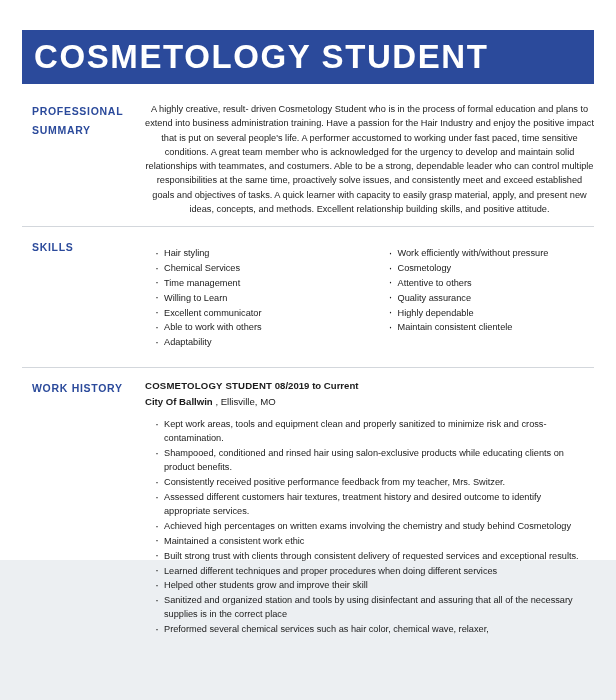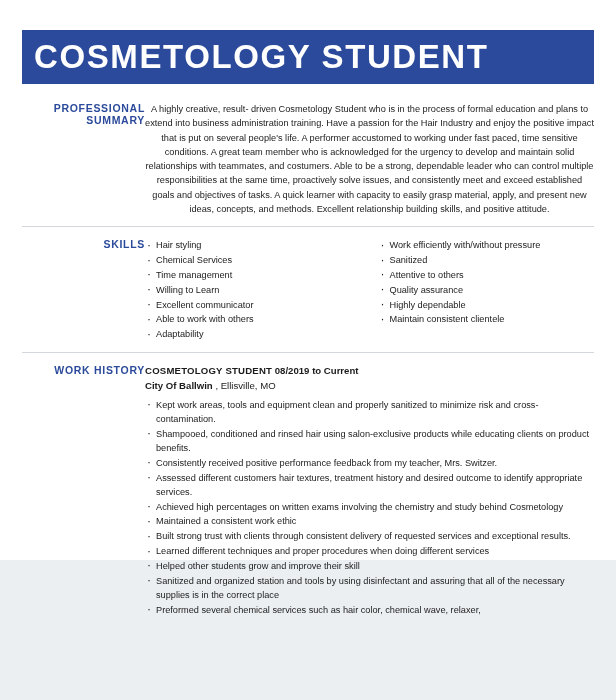--- a/index.html
+++ b/index.html
@@ -55,45 +55,44 @@
     border-top: 1px solid #d3d7dc;
     padding-top: 11px;
   }
   .sec-label {
     width: 123px;
     flex: 0 0 123px;
     color: #2b4a9b;
     font-size: 10.5px;
     font-weight: bold;
     letter-spacing: 0.7px;
-    line-height: 12px;
+    line-height: 19px;
     padding-left: 10px;
     box-sizing: border-box;
-    text-align: right;
   }
   .sec-body {
     flex: 1 1 auto;
     font-size: 9.2px;
     color: #1b1b1b;
     line-height: 14.3px;
   }
   .summary-text {
     text-align: center;
   }
   .skills-cols {
     display: flex;
     flex-direction: row;
     gap: 18px;
   }
   .skills-col {
     flex: 1 1 50%;
   }
   ul.bullets {
     list-style: none;
-    margin: 0;
+    margin: 8px;
     padding: 0;
   }
   ul.bullets li {
     position: relative;
     padding-left: 11px;
     margin-bottom: 0.5px;
     line-height: 14.3px;
     font-size: 9.2px;
   }
   ul.bullets li::before {
@@ -159,21 +158,21 @@
               <li>Time management</li>
               <li>Willing to Learn</li>
               <li>Excellent communicator</li>
               <li>Able to work with others</li>
               <li>Adaptability</li>
             </ul>
           </div>
           <div class="skills-col">
             <ul class="bullets">
               <li>Work efficiently with/without pressure</li>
-              <li>Sanitized</li>
+              <li>Cosmetology</li>
               <li>Attentive to others</li>
               <li>Quality assurance</li>
               <li>Highly dependable</li>
               <li>Maintain consistent clientele</li>
             </ul>
           </div>
         </div>
       </div>
     </div>
 

